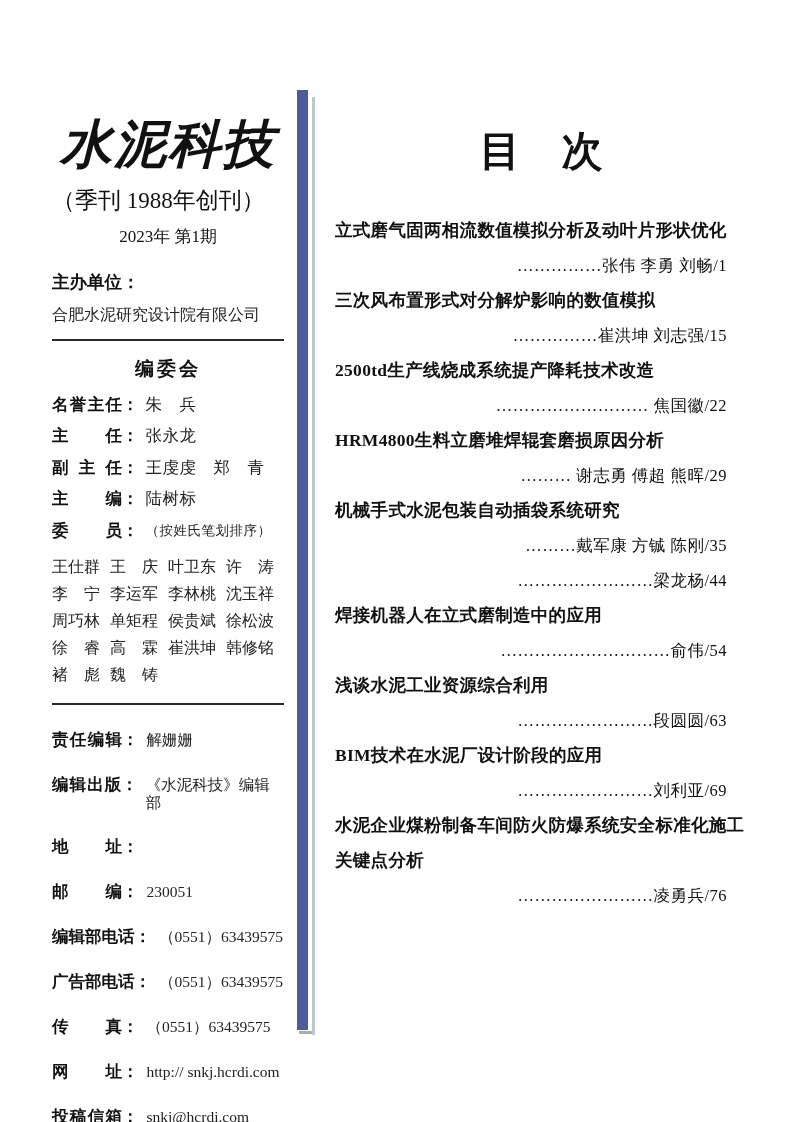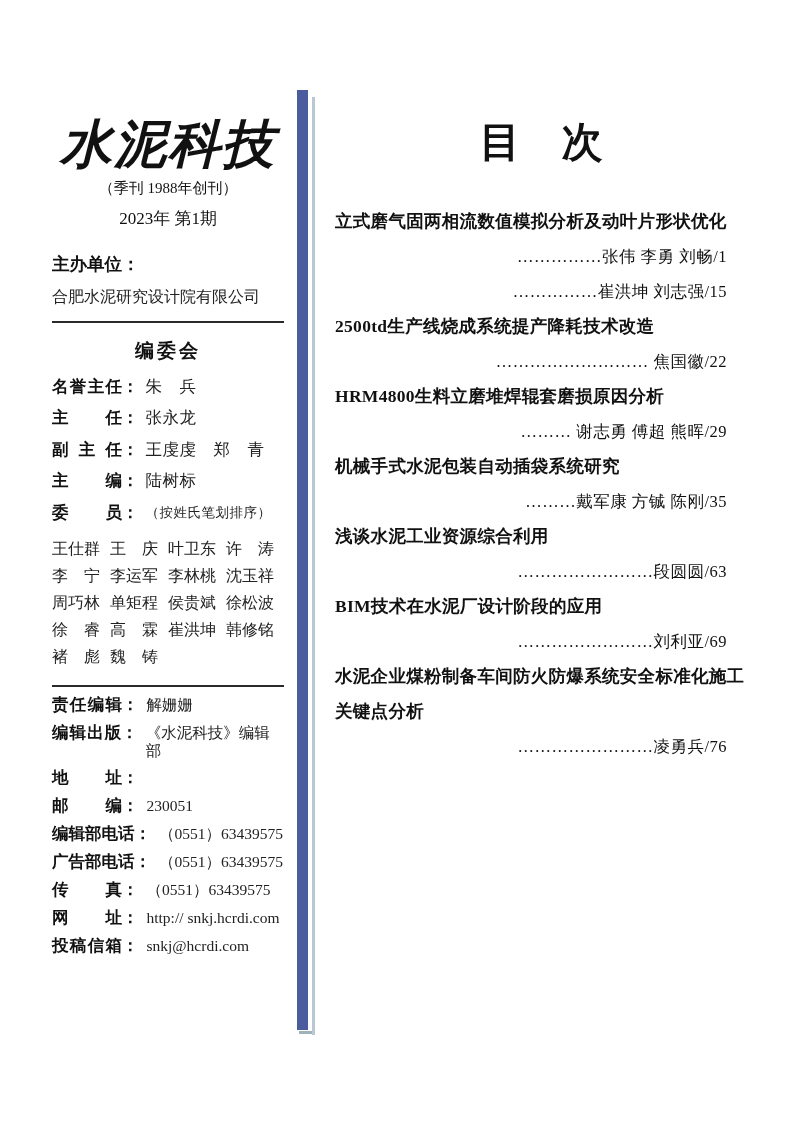--- a/index.html
+++ b/index.html
@@ -33,21 +33,21 @@
 
   
   .left-col {
     position:absolute; left:52px; top:112px; width:232px;
   }
   .brand-title {
     font-size:52px; font-weight:bold; font-style:italic;
     letter-spacing:2px; text-align:center; line-height:1.25;
     white-space:nowrap;
   }
-  .brand-sub   { text-align:center; font-size:15px; margin-top:2px; }
+  .brand-sub   { font-size:23px; margin-top:8px; }
   .brand-issue { text-align:center; font-size:17px; margin-top:9px; }
   .org-label { font-weight:bold; font-size:17.5px; margin-top:22px; }
   .org-name  { font-size:16px; margin-top:11px; color:#222; }
   .rule {
     border:none; border-top:2px solid #2a2a2a;
     margin-top:13px; width:100%;
   }
   .board-header {
     text-align:center; font-weight:bold; font-size:19px;
     letter-spacing:3px; margin-top:15px;
@@ -59,32 +59,32 @@
   }
   .role-colon { font-weight:bold; margin-right:7px; }
   .role-value { color:#222; letter-spacing:0.5px; }
   .role-note  { font-size:13.5px; }
   .members {
     display:grid; grid-template-columns:repeat(4,1fr);
     row-gap:6px; margin-top:17px; font-size:16px; color:#222;
   }
   .member { white-space:nowrap; }
   .pub-rows { margin-top:8px; }
-  .pub-row { display:flex; align-items:baseline; margin-top:9px; font-size:16.5px; line-height:1.15; }
+  .pub-row { display:flex; align-items:baseline; margin-top:26px; font-size:16.5px; line-height:1.15; }
   .pub-label {
     font-weight:bold; display:inline-block;
   }
   .lbl-4 { width:70px; text-align:justify; text-align-last:justify; }
   .lbl-wide { width:auto; }
   .pub-colon { font-weight:bold; margin-right:8px; }
   .pub-value { color:#222; font-size:15.5px; }
 
   
   .right-col {
-    position:absolute; left:335px; top:119px; width:412px;
+    position:absolute; left:335px; top:128px; width:412px;
   }
   .toc-header {
     text-align:center; font-size:41px; font-weight:bold;
     line-height:1.15;
   }
   .toc-list { margin-top:38px; }
   .toc-title {
     font-weight:bold; font-size:17.5px; line-height:35px;
     letter-spacing:0.3px;
   }
@@ -215,35 +215,41 @@
 
   <div class="right-col">
     <div class="toc-header">目　次</div>
 
     <div class="toc-list">
       <div class="toc-item">
         <div class="toc-title">立式磨气固两相流数值模拟分析及动叶片形状优化</div>
         <div class="toc-byline">……………张伟 李勇 刘畅/1</div>
       </div>
       <div class="toc-item">
+        <div class="toc-title">三次风布置形式对分解炉影响的数值模拟</div>
         <div class="toc-byline">……………崔洪坤 刘志强/15</div>
       </div>
       <div class="toc-item">
         <div class="toc-title">2500td生产线烧成系统提产降耗技术改造</div>
         <div class="toc-byline">……………………… 焦国徽/22</div>
       </div>
       <div class="toc-item">
         <div class="toc-title">HRM4800生料立磨堆焊辊套磨损原因分析</div>
         <div class="toc-byline">……… 谢志勇 傅超 熊晖/29</div>
       </div>
       <div class="toc-item">
         <div class="toc-title">机械手式水泥包装自动插袋系统研究</div>
         <div class="toc-byline">………戴军康 方铖 陈刚/35</div>
       </div>
       <div class="toc-item">
+        <div class="toc-byline">……………………梁龙杨/44</div>
+      </div>
+      <div class="toc-item">
+        <div class="toc-title">焊接机器人在立式磨制造中的应用</div>
+        <div class="toc-byline">…………………………俞伟/54</div>
       </div>
       <div class="toc-item">
         <div class="toc-title">浅谈水泥工业资源综合利用</div>
         <div class="toc-byline">……………………段圆圆/63</div>
       </div>
       <div class="toc-item">
         <div class="toc-title">BIM技术在水泥厂设计阶段的应用</div>
         <div class="toc-byline">……………………刘利亚/69</div>
       </div>
       <div class="toc-item">

